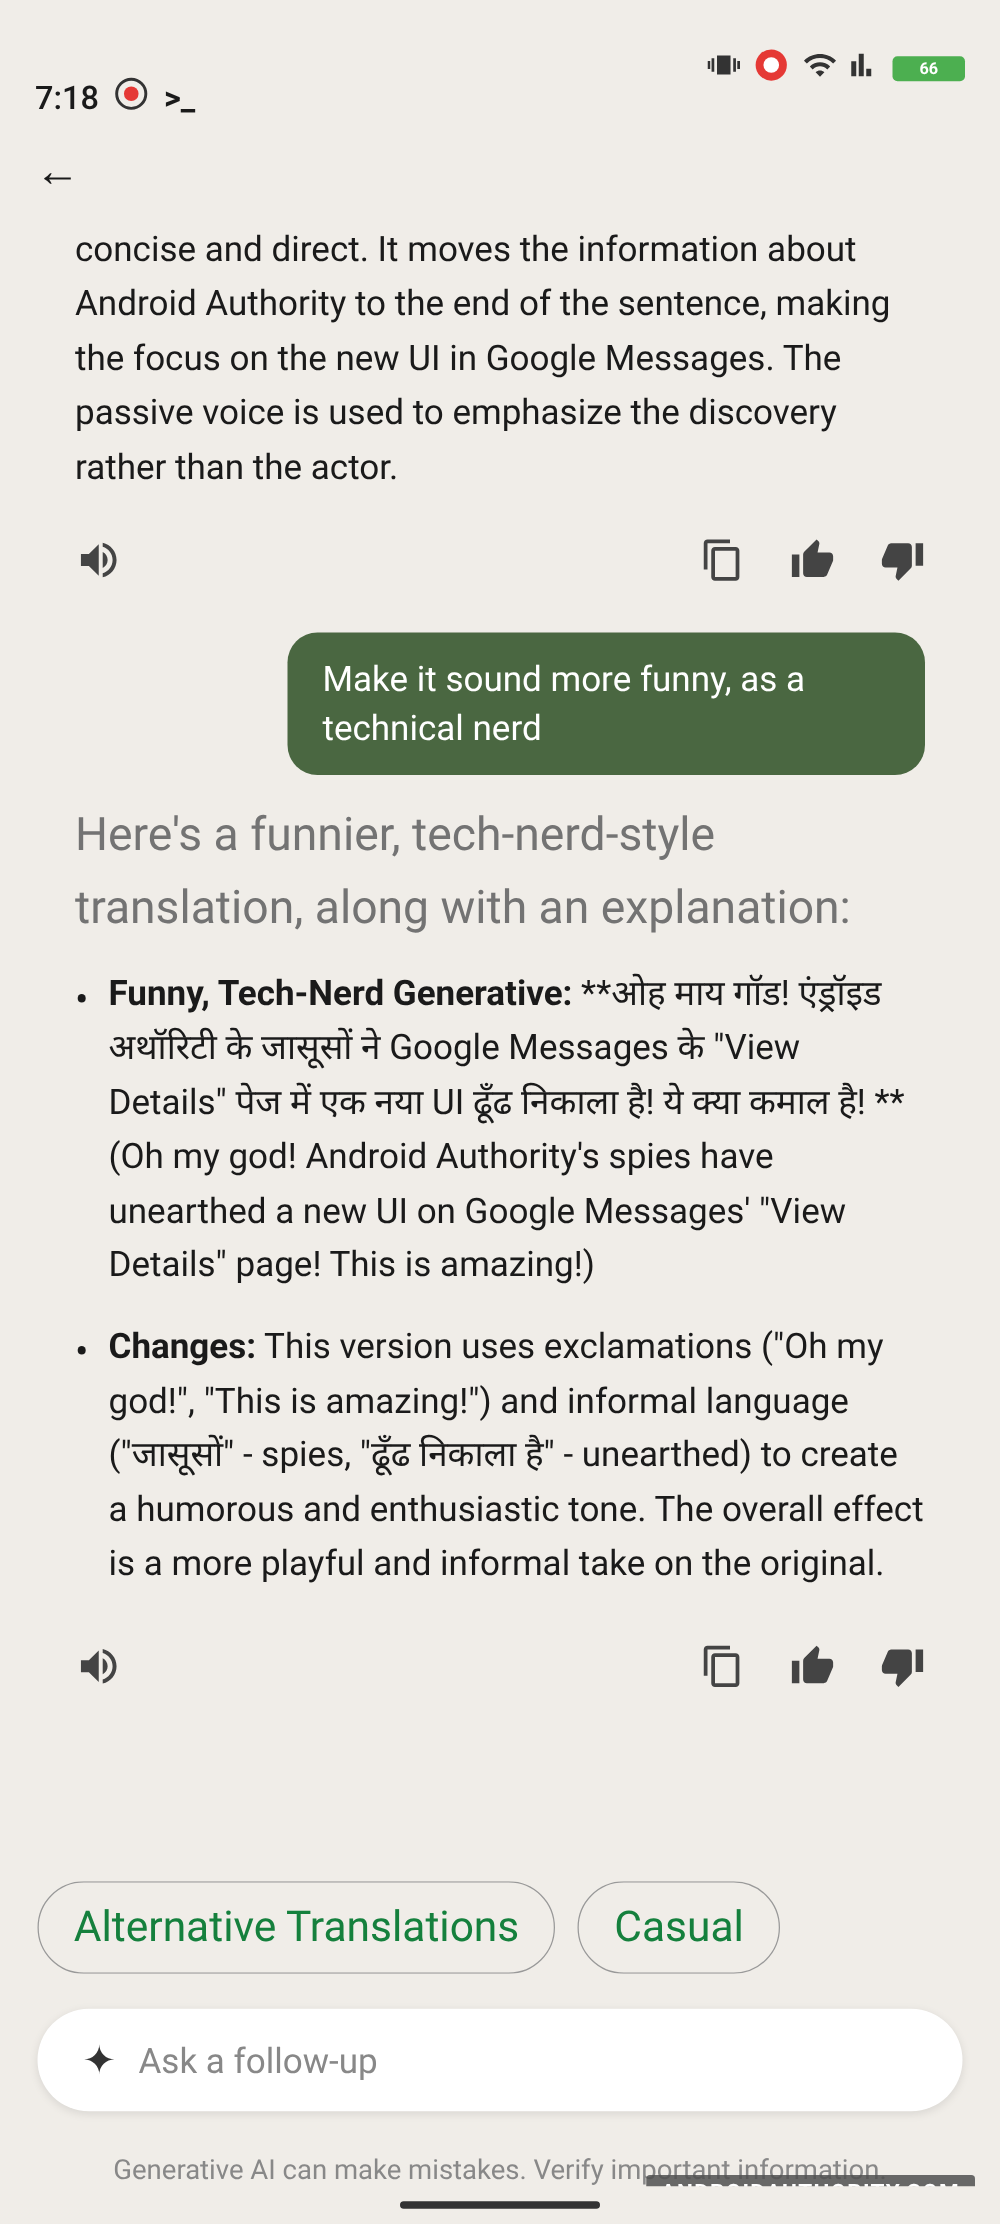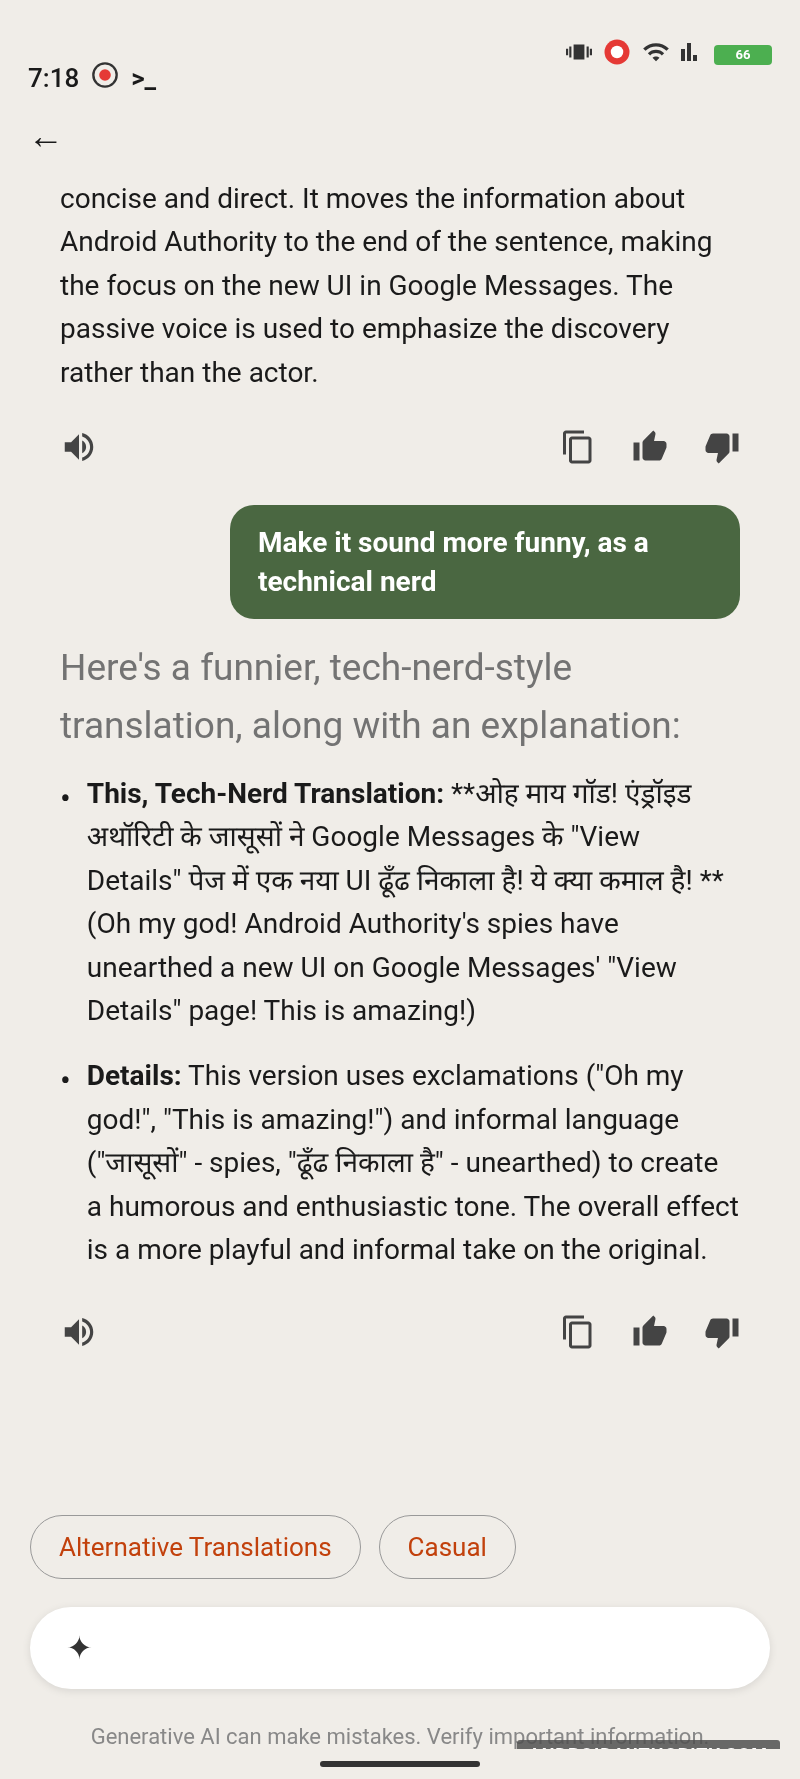--- a/index.html
+++ b/index.html
@@ -94,21 +94,20 @@
     .action-icons-right {
       display: flex;
       gap: 36px;
     }
 
     
     .user-bubble {
       display: flex;
       justify-content: flex-end;
       margin: 10px 0 20px 0;
-      font-weight: bold;
     }
 
     .user-bubble-inner {
       background-color: #4a6741;
       color: white;
       border-radius: 24px;
       padding: 18px 28px;
       font-size: 28px;
       max-width: 75%;
       line-height: 1.4;
@@ -174,22 +173,22 @@
       padding: 0 30px;
       display: flex;
       gap: 18px;
       overflow: hidden;
     }
 
     .chip {
       border: 1.5px solid #999;
       border-radius: 50px;
       padding: 16px 28px;
-      font-size: 26px;
-      color: #c2410c;
+      font-size: 34px;
+      color: #15803d;
       background: #f0ede8;
       cursor: pointer;
       white-space: nowrap;
     }
 
     
     .followup-bar {
       position: absolute;
       bottom: 90px;
       left: 30px;
@@ -347,27 +346,27 @@
   <div class="user-bubble">
     <div class="user-bubble-inner">Make it sound more funny, as a technical nerd</div>
   </div>
 
   <p class="response-text">Here's a funnier, tech-nerd-style translation, along with an explanation:</p>
 
   <ul class="bullet-list">
     <li class="bullet-item">
       <span class="bullet-dot">•</span>
       <div class="bullet-content">
-        <span class="bold-label">This, Tech-Nerd Translation:</span><span> **ओह माय गॉड! एंड्रॉइड अथॉरिटी के जासूसों ने Google Messages के "View Details" पेज में एक नया UI ढूँढ निकाला है!  ये क्या कमाल है! ** (Oh my god! Android Authority's spies have unearthed a new UI on Google Messages' "View Details" page! This is amazing!)</span>
+        <span class="bold-label">Funny, Tech-Nerd Generative:</span><span> **ओह माय गॉड! एंड्रॉइड अथॉरिटी के जासूसों ने Google Messages के "View Details" पेज में एक नया UI ढूँढ निकाला है!  ये क्या कमाल है! ** (Oh my god! Android Authority's spies have unearthed a new UI on Google Messages' "View Details" page! This is amazing!)</span>
       </div>
     </li>
     <li class="bullet-item">
       <span class="bullet-dot">•</span>
       <div class="bullet-content">
-        <span class="bold-label">Details:</span><span> This version uses exclamations ("Oh my god!", "This is amazing!") and informal language ("जासूसों" - spies, "ढूँढ निकाला है" - unearthed) to create a humorous and enthusiastic tone.  The overall effect is a more playful and informal take on the original.</span>
+        <span class="bold-label">Changes:</span><span> This version uses exclamations ("Oh my god!", "This is amazing!") and informal language ("जासूसों" - spies, "ढूँढ निकाला है" - unearthed) to create a humorous and enthusiastic tone.  The overall effect is a more playful and informal take on the original.</span>
       </div>
     </li>
   </ul>
 
   <div class="action-row-bottom">
     <span class="action-icon">
       <svg width="38" height="38" viewBox="0 0 24 24" fill="#444">
         <path d="M3 9v6h4l5 5V4L7 9H3zm13.5 3c0-1.77-1.02-3.29-2.5-4.03v8.05c1.48-.73 2.5-2.25 2.5-4.02zM14 3.23v2.06c2.89.86 5 3.54 5 6.71s-2.11 5.85-5 6.71v2.06c4.01-.91 7-4.49 7-8.77s-2.99-7.86-7-8.77z"></path>
       </svg>
     </span>
@@ -393,20 +392,21 @@
   <div class="spacer"></div>
 </div>
 
 <div class="chips-bar">
   <div class="chip">Alternative Translations</div>
   <div class="chip">Casual</div>
 </div>
 
 <div class="followup-bar">
   <span class="sparkle-icon">✦</span>
+  <span class="followup-text">Ask a follow-up</span>
 </div>
 
 <div class="disclaimer-bar">
   <span>Generative AI can make mistakes. Verify important information.</span>
 </div>
 
 <div class="androidauthority-watermark">ANDROIDAUTHORITY.COM</div>
 
 <div class="nav-bar">
   <div class="nav-indicator"></div>

